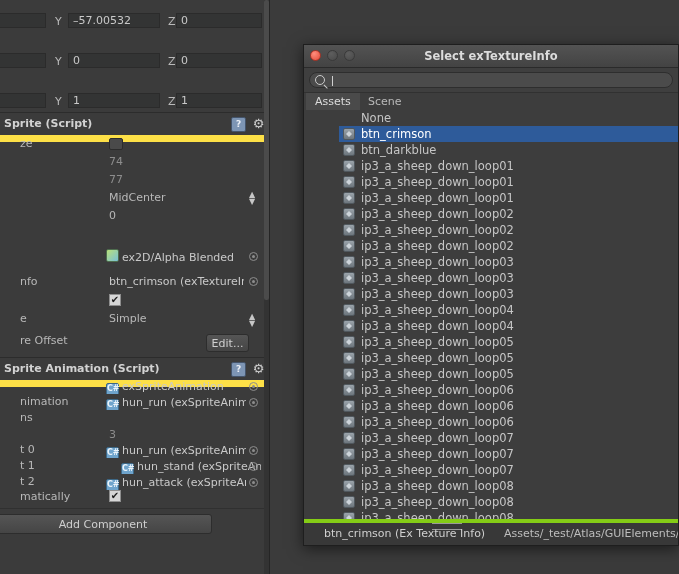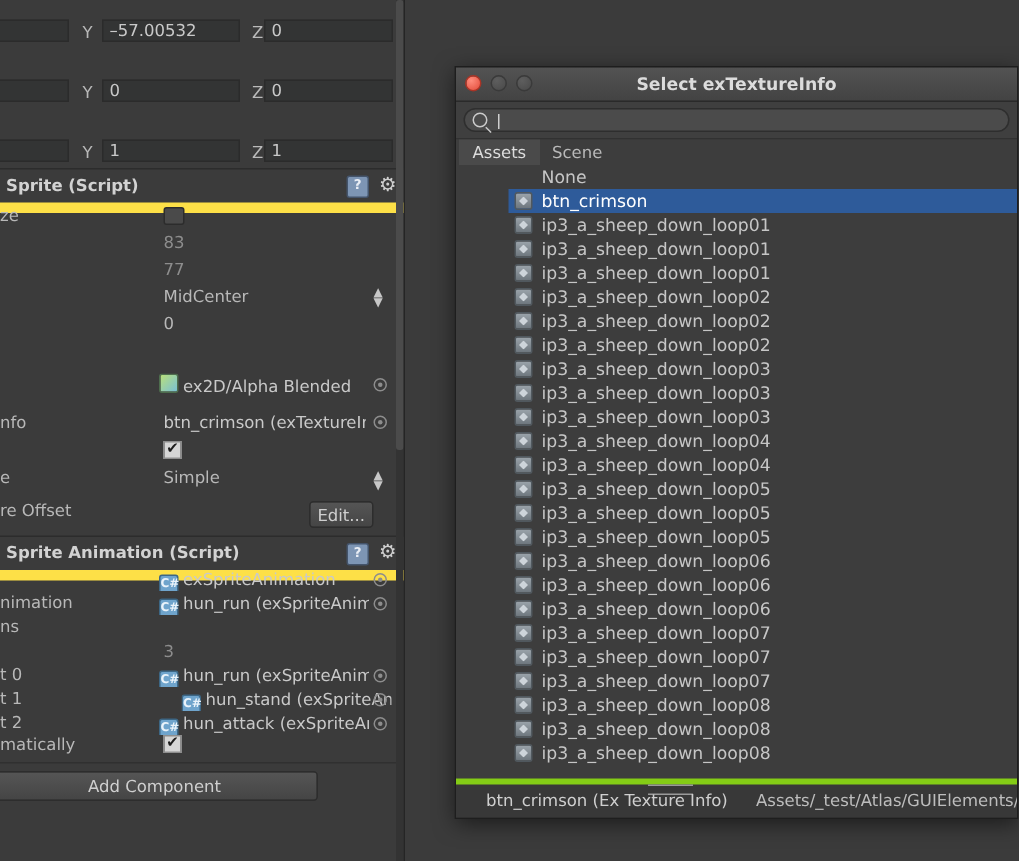--- a/index.html
+++ b/index.html
@@ -24,21 +24,21 @@
     position:absolute;right:0;top:0;width:5px;height:574px;
     background:#333;
   }
   .insp-scrollbar .thumb{
     position:absolute;left:0;top:0;width:5px;height:300px;
     background:#4b4b4b;border-radius:2px;
   }
 
   
   .row{position:relative;height:18px;}
-  .lbl{position:absolute;left:0;top:2px;color:#b8b8b8;white-space:nowrap;}
+  .lbl{position:absolute;left:0;top:2px;color:#b8b8b8;white-space:nowrap;padding-left:20px;}
   .val{position:absolute;top:2px;color:#b8b8b8;white-space:nowrap;}
   .dim{color:#8d8d8d;}
 
   
   .vec{position:relative;height:28px;}
   .vfield{
     position:absolute;top:3px;height:15px;
     background:#333434;border:1px solid #2b2b2b;
     box-sizing:border-box;
     color:#c9c9c9;font-size:11px;line-height:14px;padding-left:4px;
@@ -239,21 +239,21 @@
       <div class="help-icon">?</div>
       <div class="gear-icon">⚙</div>
     </div>
 
     <div style="position:absolute;left:0;top:135px;width:270px;">
       <div class="row">
         <div class="lbl">ze</div>
         <div class="colorswatch" style="left:109px;top:3px;"></div>
       </div>
       <div class="row">
-        <div class="val dim" style="left:109px;">83</div>
+        <div class="val dim" style="left:109px;">74</div>
       </div>
       <div class="row">
         <div class="val dim" style="left:109px;">77</div>
       </div>
       <div class="row">
         <div class="val" style="left:109px;">MidCenter</div>
         <div class="popup-arrows" style="left:248px;top:2px;">▲<br>▼</div>
       </div>
       <div class="row">
         <div class="val" style="left:109px;">0</div>
@@ -375,20 +375,21 @@
     </div>
 
     <div class="tabs">
       <div class="tab active" style="left:2px;">Assets</div>
       <div class="tab" style="left:55px;">Scene</div>
     </div>
 
     <div class="listbox" id="listbox">
         <div class="lrow"><span>None</span></div>
         <div class="lrow sel"><span class="ricon"></span><span>btn_crimson</span></div>
+        <div class="lrow"><span class="ricon"></span><span>btn_darkblue</span></div>
         <div class="lrow"><span class="ricon"></span><span>ip3_a_sheep_down_loop01</span></div>
         <div class="lrow"><span class="ricon"></span><span>ip3_a_sheep_down_loop01</span></div>
         <div class="lrow"><span class="ricon"></span><span>ip3_a_sheep_down_loop01</span></div>
         <div class="lrow"><span class="ricon"></span><span>ip3_a_sheep_down_loop02</span></div>
         <div class="lrow"><span class="ricon"></span><span>ip3_a_sheep_down_loop02</span></div>
         <div class="lrow"><span class="ricon"></span><span>ip3_a_sheep_down_loop02</span></div>
         <div class="lrow"><span class="ricon"></span><span>ip3_a_sheep_down_loop03</span></div>
         <div class="lrow"><span class="ricon"></span><span>ip3_a_sheep_down_loop03</span></div>
         <div class="lrow"><span class="ricon"></span><span>ip3_a_sheep_down_loop03</span></div>
         <div class="lrow"><span class="ricon"></span><span>ip3_a_sheep_down_loop04</span></div>

